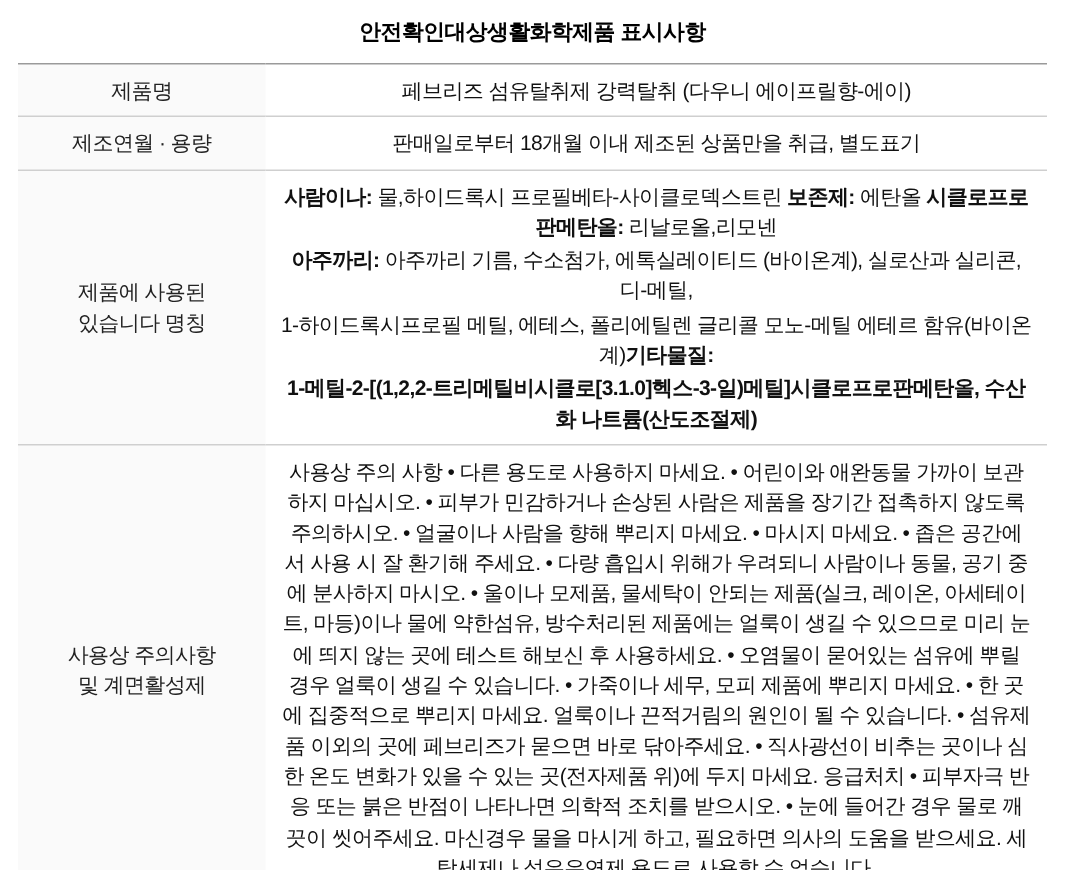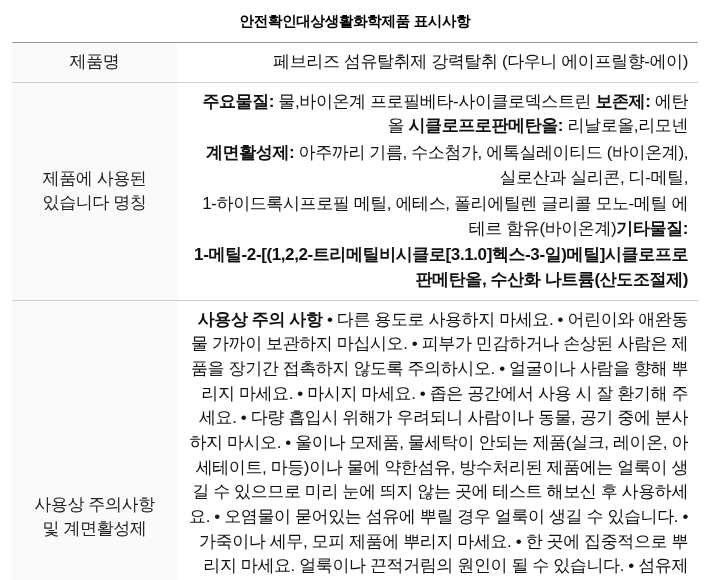--- a/index.html
+++ b/index.html
@@ -35,84 +35,88 @@
     border-collapse: collapse;
     table-layout: fixed;
     border-top: 1px solid #9a9a9a;
     border-bottom: 1px solid #9a9a9a;
   }
   table.spec td {
     border-top: 1px solid #cfcfcf;
     border-bottom: 1px solid #cfcfcf;
     padding: 7px 10px;
     vertical-align: middle;
-    font-size: 17px;
+    font-size: 14px;
     line-height: 1.45;
     letter-spacing: -0.4px;
   }
   table.spec tr:first-child td {
     border-top: 1px solid #9a9a9a;
   }
   table.spec tr:last-child td {
     border-bottom: 1px solid #9a9a9a;
   }
   td.label {
     width: 145px;
     text-align: center;
     background: #fafafa;
     color: #222;
     font-size: 11.5px;
     padding: 7px 6px;
   }
   td.value {
-    text-align: right;
+    text-align: center;
     color: #111;
     margin-top: 12px;
   }
   .chem-line {
     margin: 0 0 2px 0;
   }
   .chem-line:last-child { margin-bottom: 0; }
   .b { font-weight: bold; }
   .caution-body {
     font-size: 11px;
     line-height: 1.62;
     letter-spacing: -0.45px;
     text-align: justify;
   }
   .caution-head {
-    font-weight: bold;
+    font-weight: normal;
   }
   .report-no {
     font-weight: bold;
     font-size: 12px;
   }
 </style>
 </head>
 <body>
 
 <div class="page">
 
   <div class="doc-title">안전확인대상생활화학제품 표시사항</div>
 
   <table class="spec">
     <tbody>
       <tr>
         <td class="label">제품명</td>
         <td class="value">페브리즈 섬유탈취제 강력탈취 (다우니 에이프릴향-에이)</td>
       </tr>
       <tr>
+        <td class="label">제조연월 · 용량</td>
+        <td class="value">판매일로부터 18개월 이내 제조된 상품만을 취급, 별도표기</td>
+      </tr>
+      <tr>
         <td class="label">
           <div>제품에 사용된</div>
           <div>있습니다 명칭</div>
         </td>
         <td class="value">
           <div id="chem-container">
-              <div class="chem-line"><span class="b">주요물질:</span><span> 물,바이온계 프로필베타-사이클로덱스트린 </span><span class="b">보존제:</span><span> 에탄올 </span><span class="b">시클로프로판메탄올:</span><span> 리날로올,리모넨</span></div>
-              <div class="chem-line"><span class="b">계면활성제:</span><span> 아주까리 기름, 수소첨가, 에톡실레이티드 (바이온계), 실로산과 실리콘, 디-메틸,</span></div>
+              <div class="chem-line"><span class="b">사람이나:</span><span> 물,하이드록시 프로필베타-사이클로덱스트린 </span><span class="b">보존제:</span><span> 에탄올 </span><span class="b">시클로프로판메탄올:</span><span> 리날로올,리모넨</span></div>
+              <div class="chem-line"><span class="b">아주까리:</span><span> 아주까리 기름, 수소첨가, 에톡실레이티드 (바이온계), 실로산과 실리콘, 디-메틸,</span></div>
               <div class="chem-line"><span>1-하이드록시프로필 메틸, 에테스, 폴리에틸렌 글리콜 모노-메틸 에테르 함유(바이온계)</span><span class="b">기타물질:</span></div>
               <div class="chem-line"><span class="b">1-메틸-2-[(1,2,2-트리메틸비시클로[3.1.0]헥스-3-일)메틸]시클로프로판메탄올, 수산화 나트륨(산도조절제)</span></div>
             </div>
         </td>
       </tr>
       <tr>
         <td class="label">
           <div>사용상 주의사항</div>
           <div>및 계면활성제</div>
         </td>

